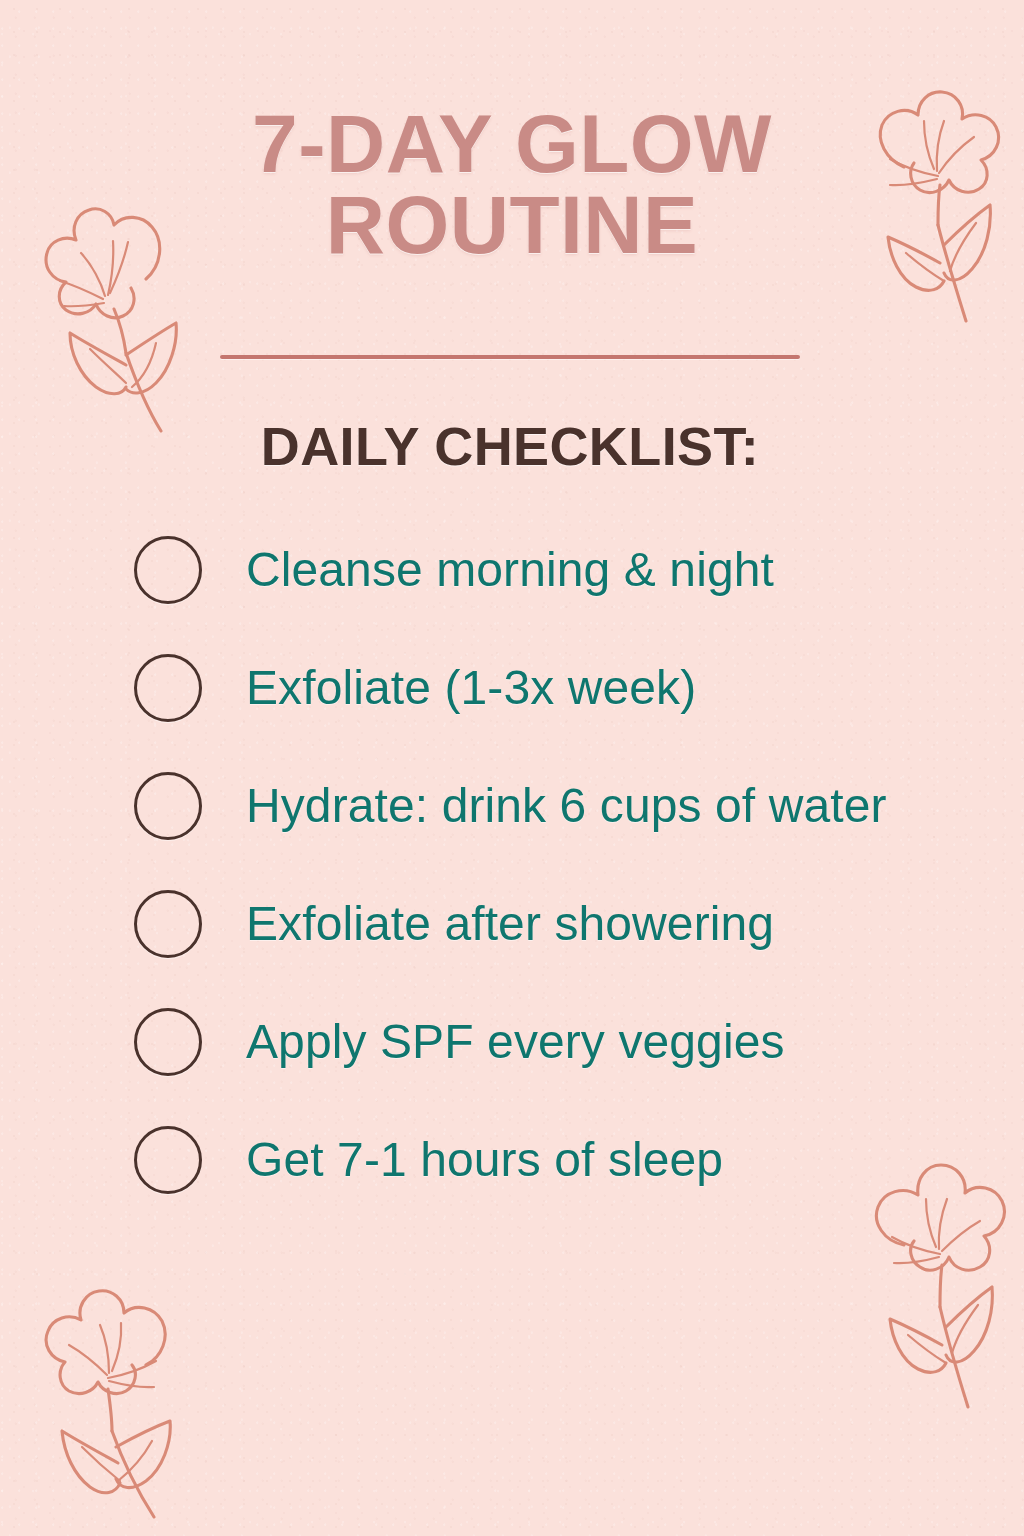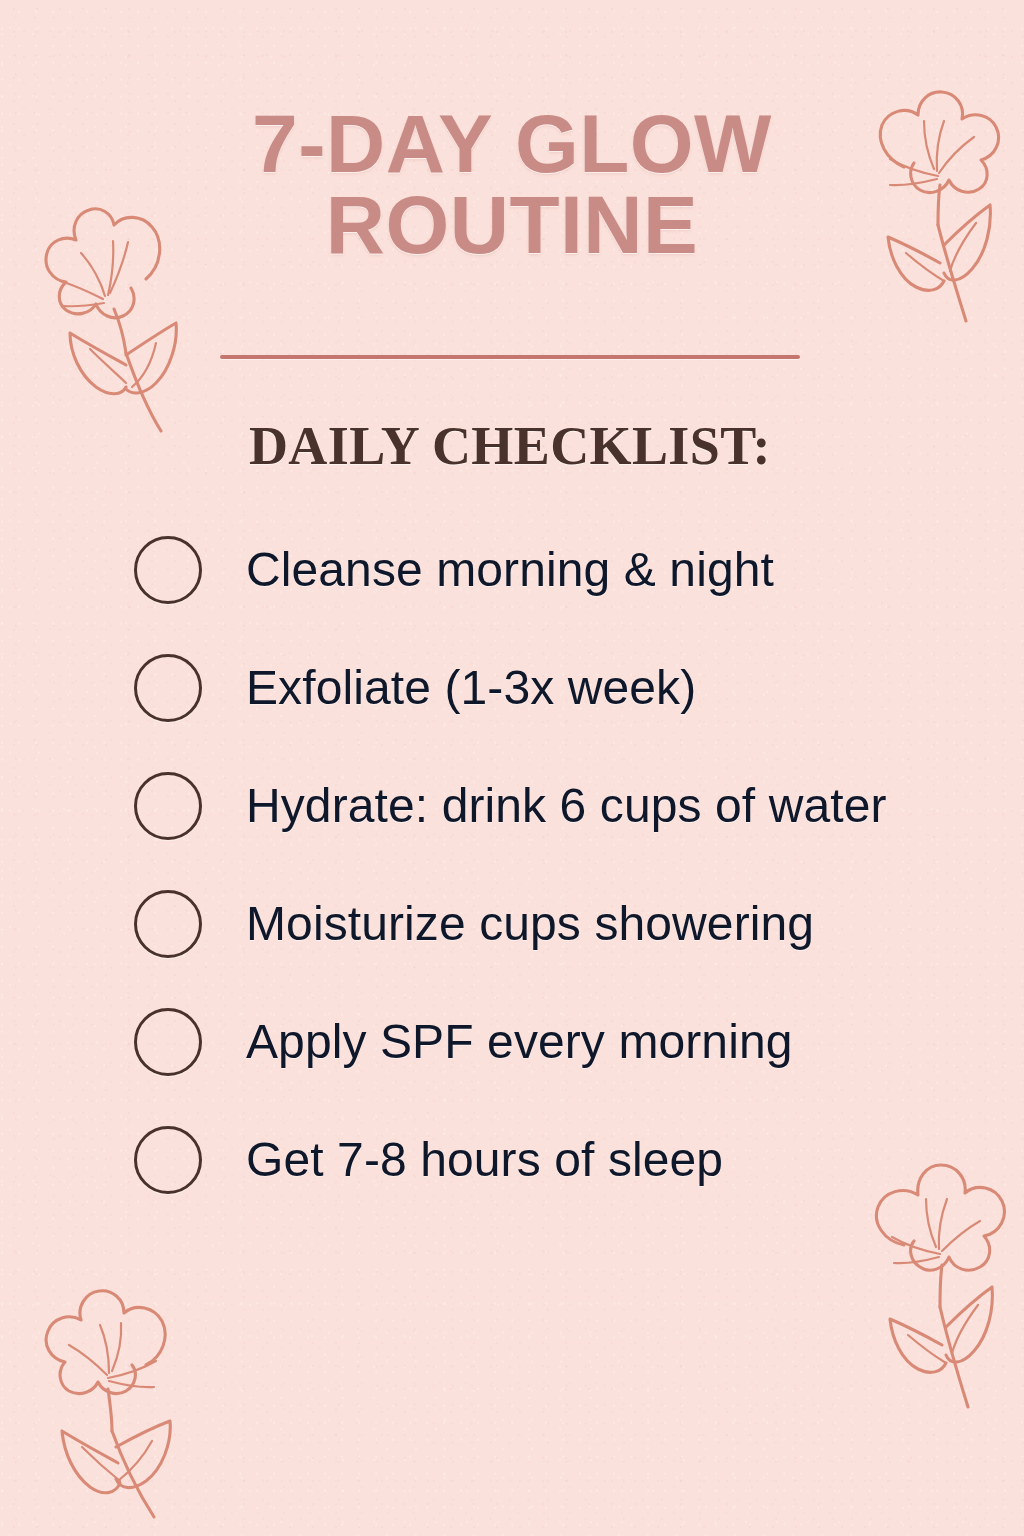--- a/index.html
+++ b/index.html
@@ -93,21 +93,21 @@
 
   
   .checklist-heading {
     position: absolute;
     left: 0;
     right: 4px;
     top: 408px;
     margin: 0;
     text-align: center;
     color: #4a322c;
-    font-family: Liberation Serif, serif;
+    font-family: Liberation Sans, sans-serif;
     font-weight: 700;
     font-size: 54px;
     letter-spacing: 0.4px;
     text-transform: uppercase;
     text-shadow: 0 1px 0 rgba(255,255,255,0.6);
   }
 
   
   .checklist {
     position: absolute;
@@ -127,21 +127,21 @@
     flex: 0 0 auto;
     width: 68px;
     height: 68px;
     border: 3.4px solid #4a322c;
     border-radius: 50%;
     box-sizing: border-box;
     box-shadow: 0 1px 0 rgba(255,255,255,0.5);
   }
   .check-label {
     margin-left: 44px;
-    color: #0f172a;
+    color: #0f766e;
     font-family: "Liberation Sans", sans-serif;
     font-weight: 400;
     font-size: 48px;
     line-height: 1.05;
     letter-spacing: 0.1px;
     white-space: nowrap;
     text-shadow: 0 1px 0 rgba(255,255,255,0.5);
   }
 </style>
 </head>
@@ -238,25 +238,25 @@
     <li class="check-item">
       <span class="check-box"></span>
       <span class="check-label">Exfoliate (1-3x week)</span>
     </li>
     <li class="check-item">
       <span class="check-box"></span>
       <span class="check-label">Hydrate: drink 6 cups of water</span>
     </li>
     <li class="check-item">
       <span class="check-box"></span>
-      <span class="check-label">Moisturize cups showering</span>
-    </li>
-    <li class="check-item">
-      <span class="check-box"></span>
-      <span class="check-label">Apply SPF every morning</span>
-    </li>
-    <li class="check-item">
-      <span class="check-box"></span>
-      <span class="check-label">Get 7-8 hours of sleep</span>
+      <span class="check-label">Exfoliate after showering</span>
+    </li>
+    <li class="check-item">
+      <span class="check-box"></span>
+      <span class="check-label">Apply SPF every veggies</span>
+    </li>
+    <li class="check-item">
+      <span class="check-box"></span>
+      <span class="check-label">Get 7-1 hours of sleep</span>
     </li>
   </ul>
 
 </div>
 
 </body></html>

